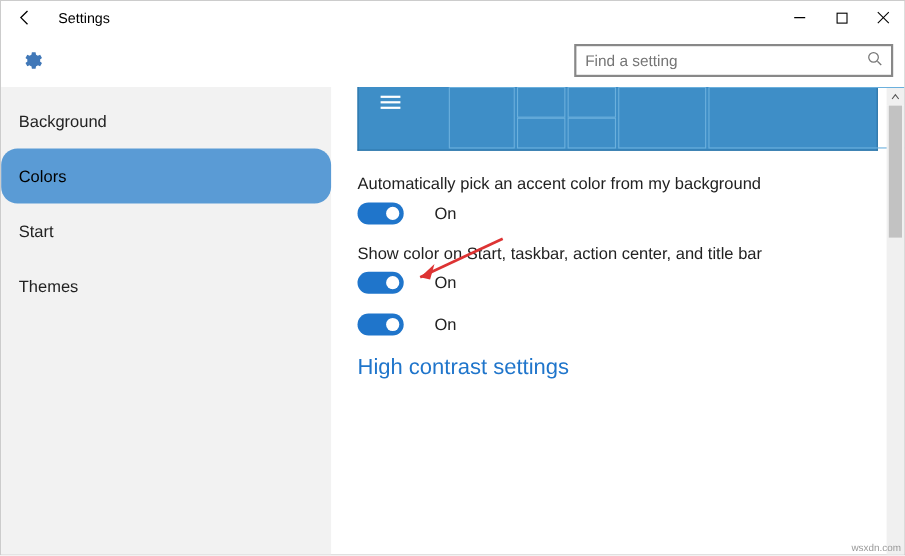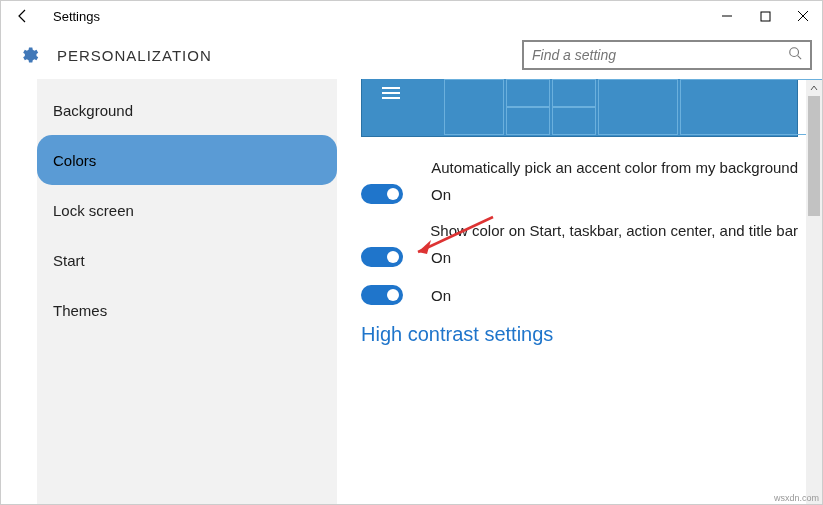--- a/index.html
+++ b/index.html
@@ -8,35 +8,35 @@
     .titlebar { height: 30px; display: flex; align-items: center; background: #fff; }
     .back-btn { width: 44px; height: 30px; display: flex; align-items: center; justify-content: center; cursor: default; }
     .title-text { font-size: 13px; color: #000; margin-left: 8px; }
     .title-spacer { flex: 1; }
     .win-ctrl { width: 38px; height: 30px; display: flex; align-items: center; justify-content: center; }
     .header-row { height: 48px; display: flex; align-items: center; padding: 0 10px 0 18px; background: #fff; }
     .gear { width: 20px; height: 20px; display: flex; align-items: center; justify-content: center; color: #4178b8; }
     .page-title { font-size: 15px; letter-spacing: 1px; color: #333; margin-left: 18px; font-weight: 400; }
     .header-spacer { flex: 1; }
     .search-wrap { width: 290px; height: 30px; border: 2px solid #888; display: flex; align-items: center; padding: 0 8px; }
-    .search-input { flex: 1; border: none; outline: none; font-size: 14px; font-style: italic; color: #777; background: transparent; }
+    .search-input { flex: 1; border: none; outline: none; font-size: 14px; color: #777; background: transparent; }
     .search-icon { color: #777; }
-    .body-row { flex: 1; display: flex; overflow: hidden; padding-left: 36px; }
+    .body-row { flex: 1; display: flex; overflow: hidden; }
     .sidebar { width: 300px; background: #f2f2f2; border-right: none; padding-top: 6px; }
     .nav-item { height: 50px; display: flex; align-items: center; padding-left: 16px; font-size: 15px; color: #222; cursor: default; }
     .nav-item.selected { background: #5a9bd5; color: #000; border-radius: 15px; }
     .content { flex: 1; position: relative; padding: 0 24px 0 24px; overflow: hidden; }
     .preview-strip { height: 58px; background: #3e8ec7; margin-bottom: 22px; position: relative; border: 1px solid #2a72a5; border-top: none; }
     .preview-tiles { position: absolute; top: 0; left: 82px; right: 0; bottom: 0; }
     .preview-tiles .tile { position: absolute; border: 1px solid #6bb0dd; }
     .ham { position: absolute; left: 20px; top: 8px; width: 18px; height: 12px; display:flex; flex-direction:column; justify-content:space-between; }
     .ham div { height: 2px; background: #fff; }
     .section-title { font-size: 26px; font-weight: 300; color: #222; margin-bottom: 18px; }
     .option { margin-bottom: 18px; }
-    .option-label { font-size: 15px; color: #222; margin-bottom: 8px; text-align: right; }
+    .option-label { font-size: 15px; color: #222; margin-bottom: 8px; }
     .toggle-row { display: flex; align-items: center; gap: 28px; }
     .toggle { width: 42px; height: 20px; background: #1f75cb; border-radius: 10px; position: relative; }
     .toggle .knob { width: 12px; height: 12px; background: #fff; border-radius: 50%; position: absolute; right: 4px; top: 4px; }
     .toggle-state { font-size: 15px; color: #222; }
     .link { color: #1f75cb; font-size: 20px; margin-top: 6px; cursor: default; }
     .scrollbar-track { position: absolute; right: 1px; top: 80px; bottom: 1px; width: 16px; background: #f0f0f0; }
     .scrollbar-thumb { position: absolute; right: 2px; top: 0; width: 12px; height: 120px; background: #c2c2c2; }
     .scrollbar-arrow { position: absolute; right: 1px; top: 80px; width: 16px; height: 16px; display:flex; align-items:center; justify-content:center; font-size:10px; color:#555; background:#f0f0f0; }
     .arrow-annot { position: absolute; pointer-events: none; }
     .watermark { position: absolute; right: 4px; bottom: 2px; font-size: 9px; color: #999; }
@@ -70,43 +70,39 @@
         </svg>
     </div>
   </div>
 
   <div class="header-row">
     <div class="gear">
       <svg width="20" height="20" viewBox="0 0 24 24">
           <path fill="#4178b8" d="M12 8a4 4 0 100 8 4 4 0 000-8zm9 4a7 7 0 00-.1-1.2l2.1-1.6-2-3.4-2.5 1a7 7 0 00-2-1.2L16 3h-4l-.5 2.6a7 7 0 00-2 1.2l-2.5-1-2 3.4 2.1 1.6A7 7 0 007 12c0 .4 0 .8.1 1.2L5 14.8l2 3.4 2.5-1a7 7 0 002 1.2L12 21h4l.5-2.6a7 7 0 002-1.2l2.5 1 2-3.4-2.1-1.6c.1-.4.1-.8.1-1.2z"></path>
         </svg>
     </div>
-    <div class="page-title">PERSONALIZATION</div>
     <div class="header-spacer"></div>
     <div class="search-wrap">
       <input class="search-input" placeholder="Find a setting" style="">
       <span class="search-icon">
         <svg width="14" height="14" viewBox="0 0 16 16">
             <circle cx="7" cy="7" r="5" stroke="#777" stroke-width="1.3" fill="none"></circle>
             <line x1="11" y1="11" x2="15" y2="15" stroke="#777" stroke-width="1.3"></line>
           </svg>
       </span>
     </div>
   </div>
 
   <div class="body-row">
     <div class="sidebar">
       <div class="nav-item">
           <span>Background</span>
         </div>
       <div class="nav-item selected">
           <span>Colors</span>
-        </div>
-      <div class="nav-item">
-          <span>Lock screen</span>
         </div>
       <div class="nav-item">
           <span>Start</span>
         </div>
       <div class="nav-item">
           <span>Themes</span>
         </div>
     </div>
 
     <div class="content">

